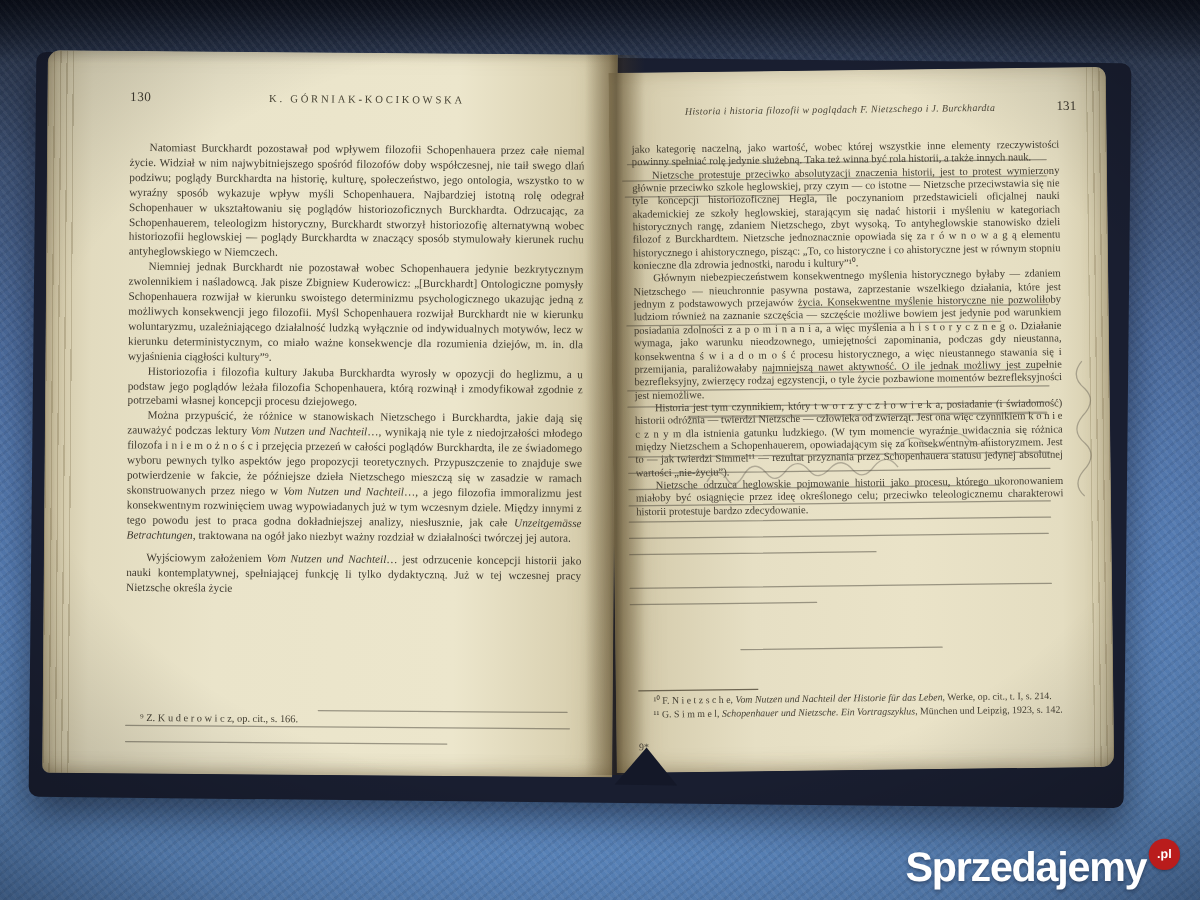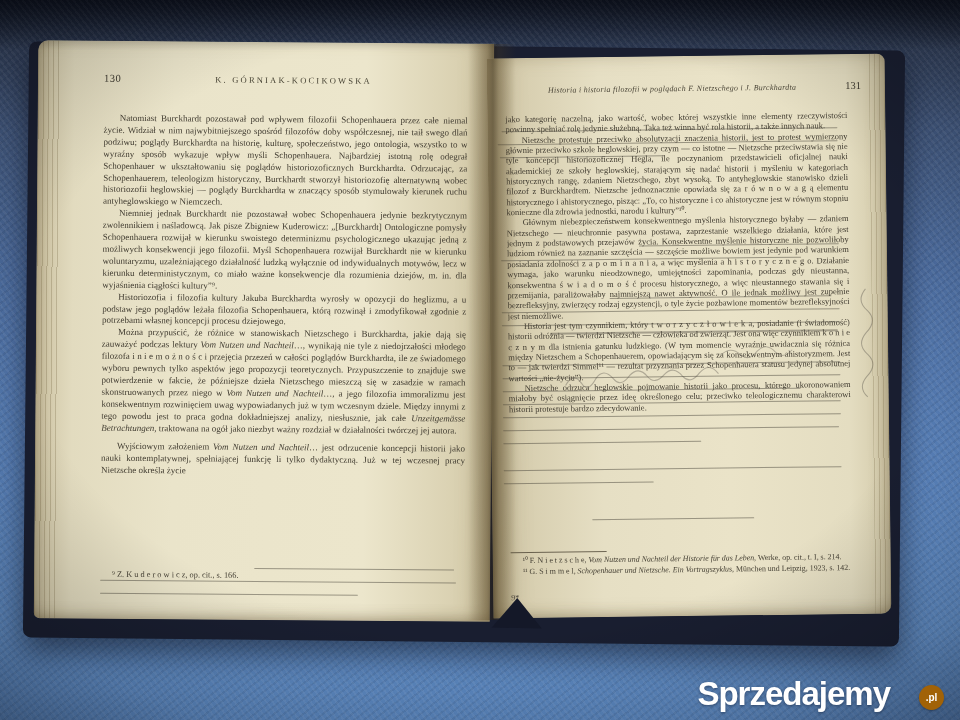--- a/index.html
+++ b/index.html
@@ -50,22 +50,22 @@
   .para{margin:0;}
   .para.ind{text-indent:16px;}
   .para.gap{margin-top:7px;}
   .fn{margin:0 0 1px 0;}
   .fn{text-indent:12px;}
   
   .pencil{position:absolute;height:1.2px;background:rgba(74,70,60,.5);border-radius:1px;pointer-events:none;}
   .pencil.thick{height:2px;background:rgba(74,70,60,.42);}
   .scrawl{position:absolute;pointer-events:none;opacity:.5;}
   
-  .watermark{position:absolute;right:16px;bottom:10px;z-index:6;display:flex;align-items:flex-end;
-    font-family:"Liberation Sans",sans-serif;gap:27px;}
+  .watermark{position:absolute;right:16px;bottom:10px;z-index:6;display:flex;align-items:flex-start;
+    font-family:"Liberation Sans",sans-serif;}
   .wm-brand{font-size:33px;font-weight:bold;color:#ffffff;letter-spacing:-1px;
     text-shadow:0 1px 3px rgba(10,20,40,.45);line-height:1;}
   .wm-badge{width:25px;height:25px;border-radius:50%;margin-left:2px;margin-top:-6px;
     display:flex;align-items:center;justify-content:center;
     font-size:10px;font-weight:bold;color:#fff;box-shadow:0 1px 2px rgba(10,20,40,.4);}
   .vignette{position:absolute;inset:0;z-index:5;pointer-events:none;
     background:
       linear-gradient(180deg, rgba(5,8,15,.5) 0%, rgba(5,8,15,0) 7%),
       radial-gradient(ellipse 78% 70% at 50% 46%, rgba(0,0,0,0) 60%, rgba(0,0,0,.18) 85%, rgba(5,8,15,.4) 100%);}
 </style>
@@ -147,17 +147,17 @@
         <div class="pencil" style="top: 412px; left: 12px; width: 338px;"></div>
         <div class="pencil" style="top: 425px; left: 12px; width: 150px;"></div>
         <div class="pencil" style="top: 462px; left: 100px; width: 162px;"></div>
       </div>
 
     <div class="gutter"></div>
   </div>
 
   <div class="watermark">
     <span class="wm-brand">Sprzedajemy</span>
-    <span class="wm-badge" style="background: #a16207; color: rgb(255, 255, 255);">.pl</span>
+    <span class="wm-badge" style="background: #b91c1c; color: rgb(255, 255, 255);">.pl</span>
   </div>
 
   <div class="vignette"></div>
 </div>
 
 </body></html>

